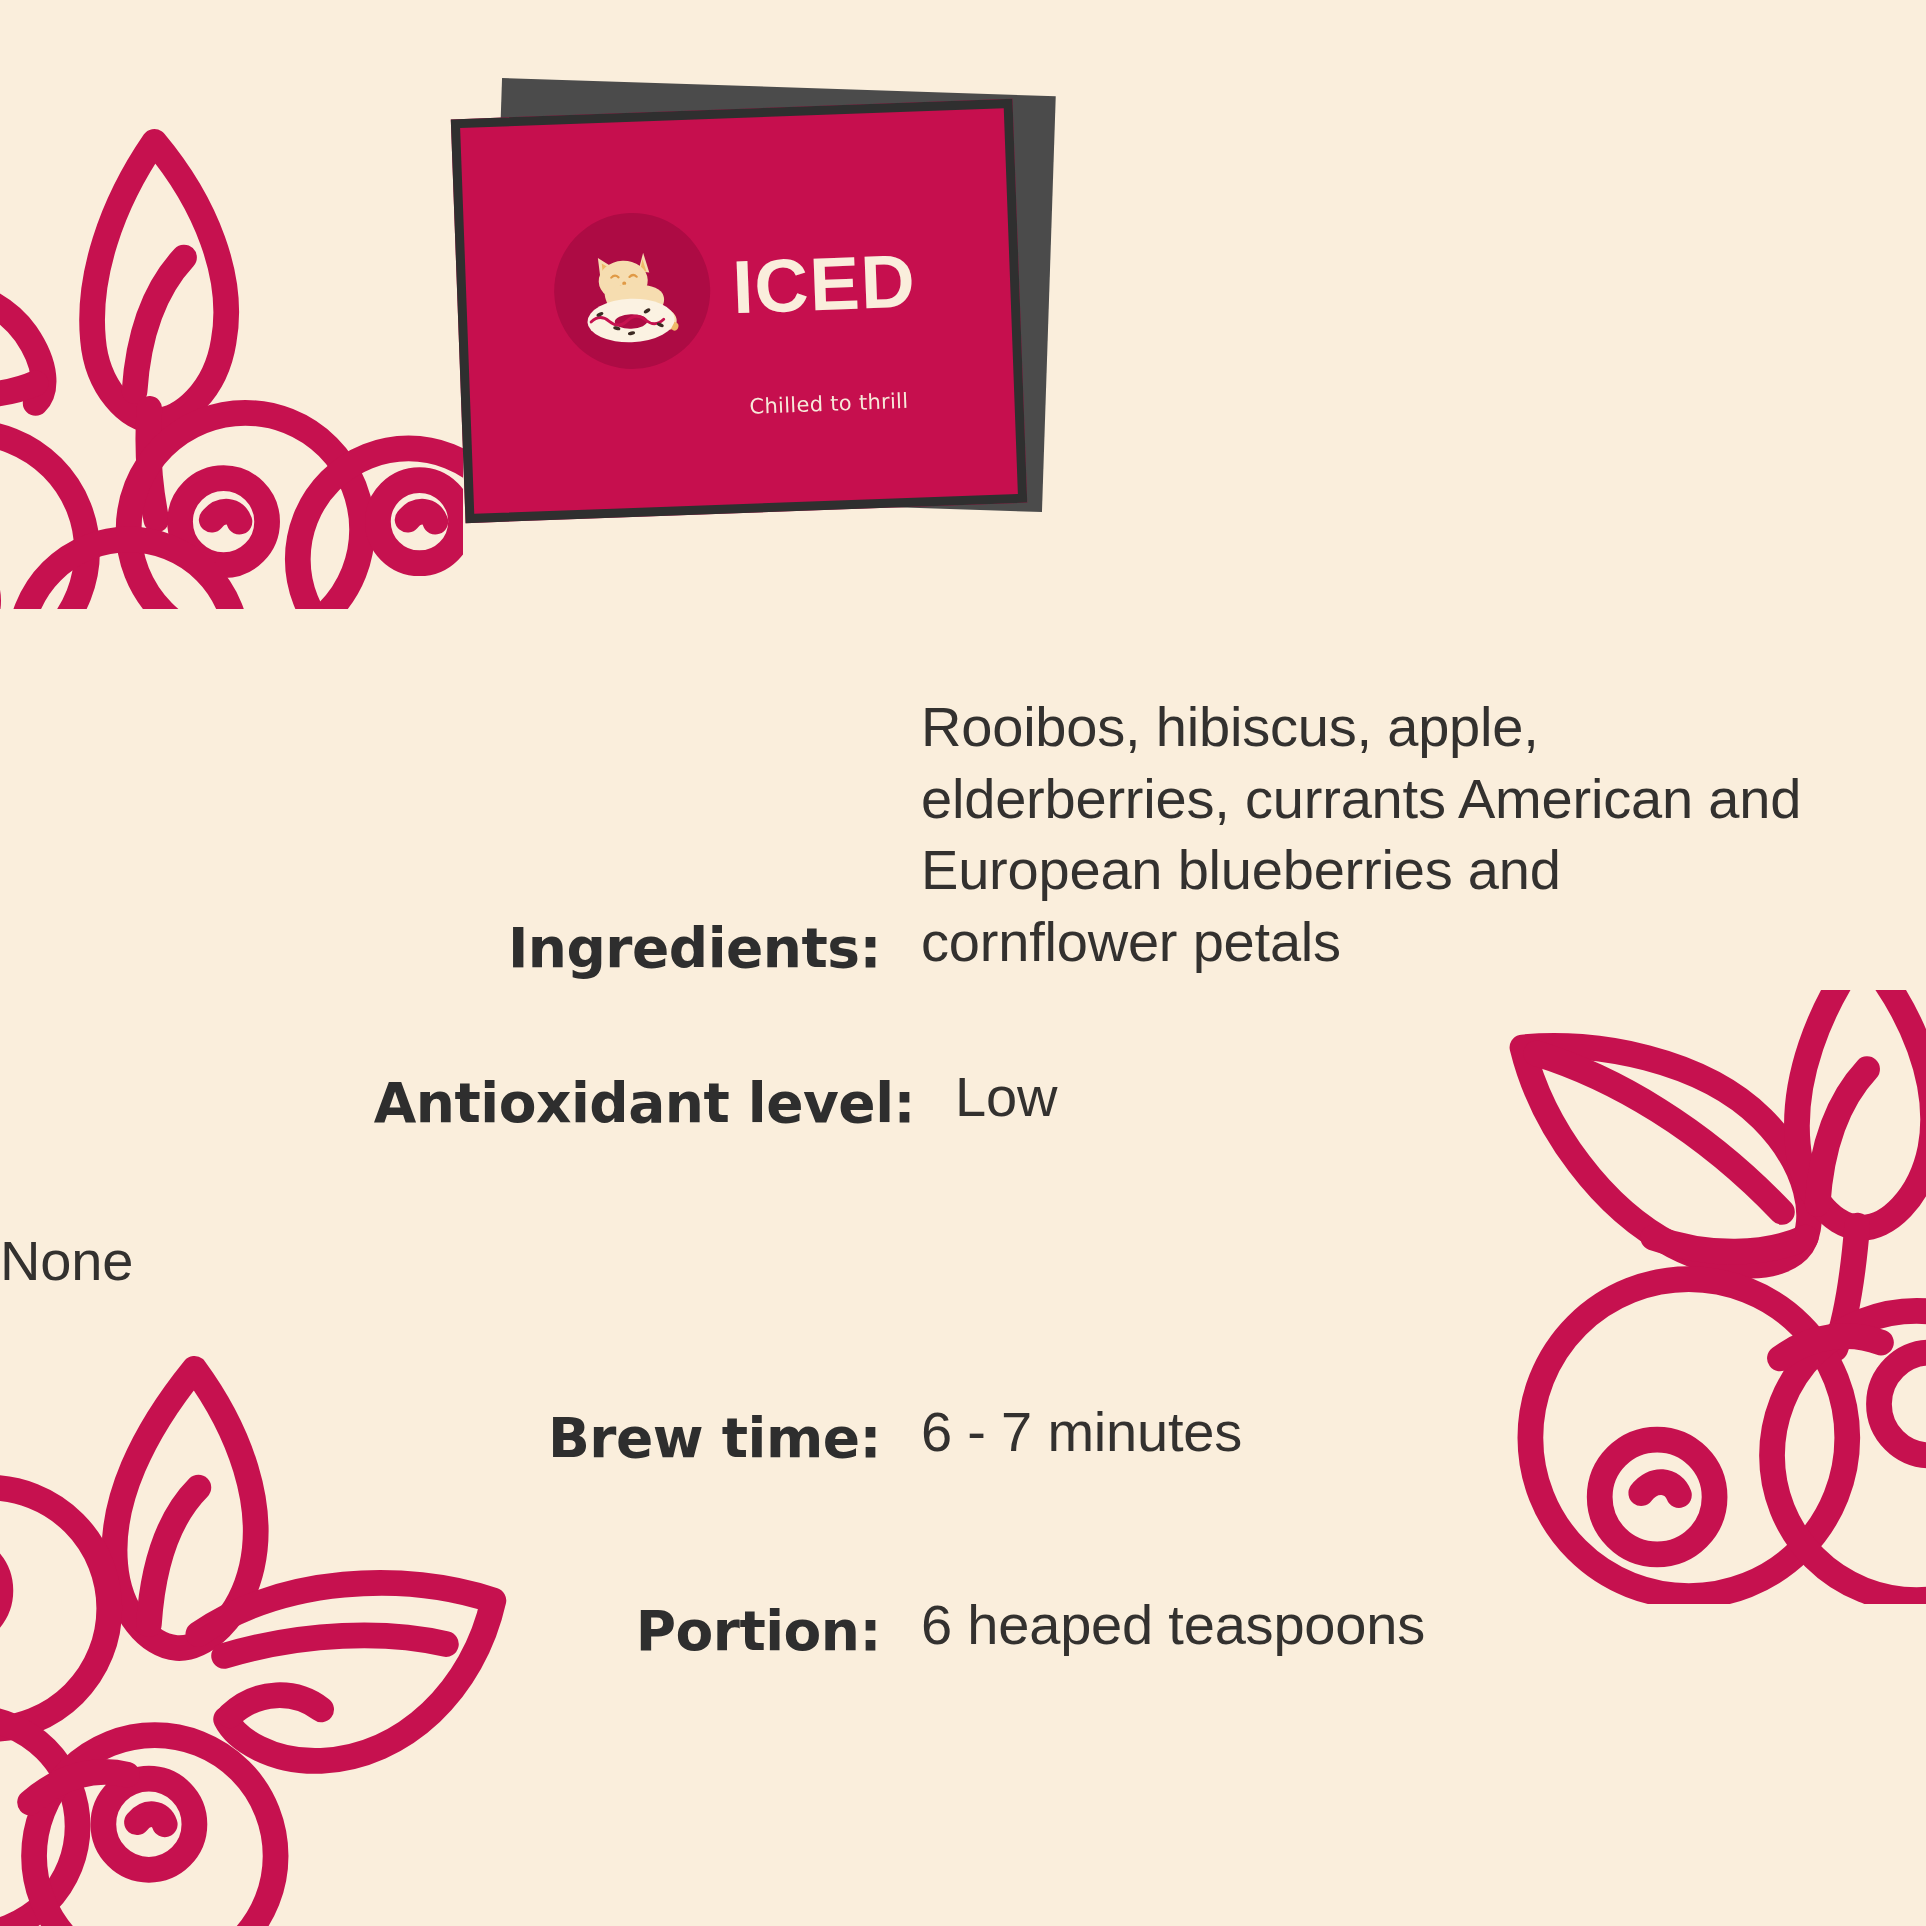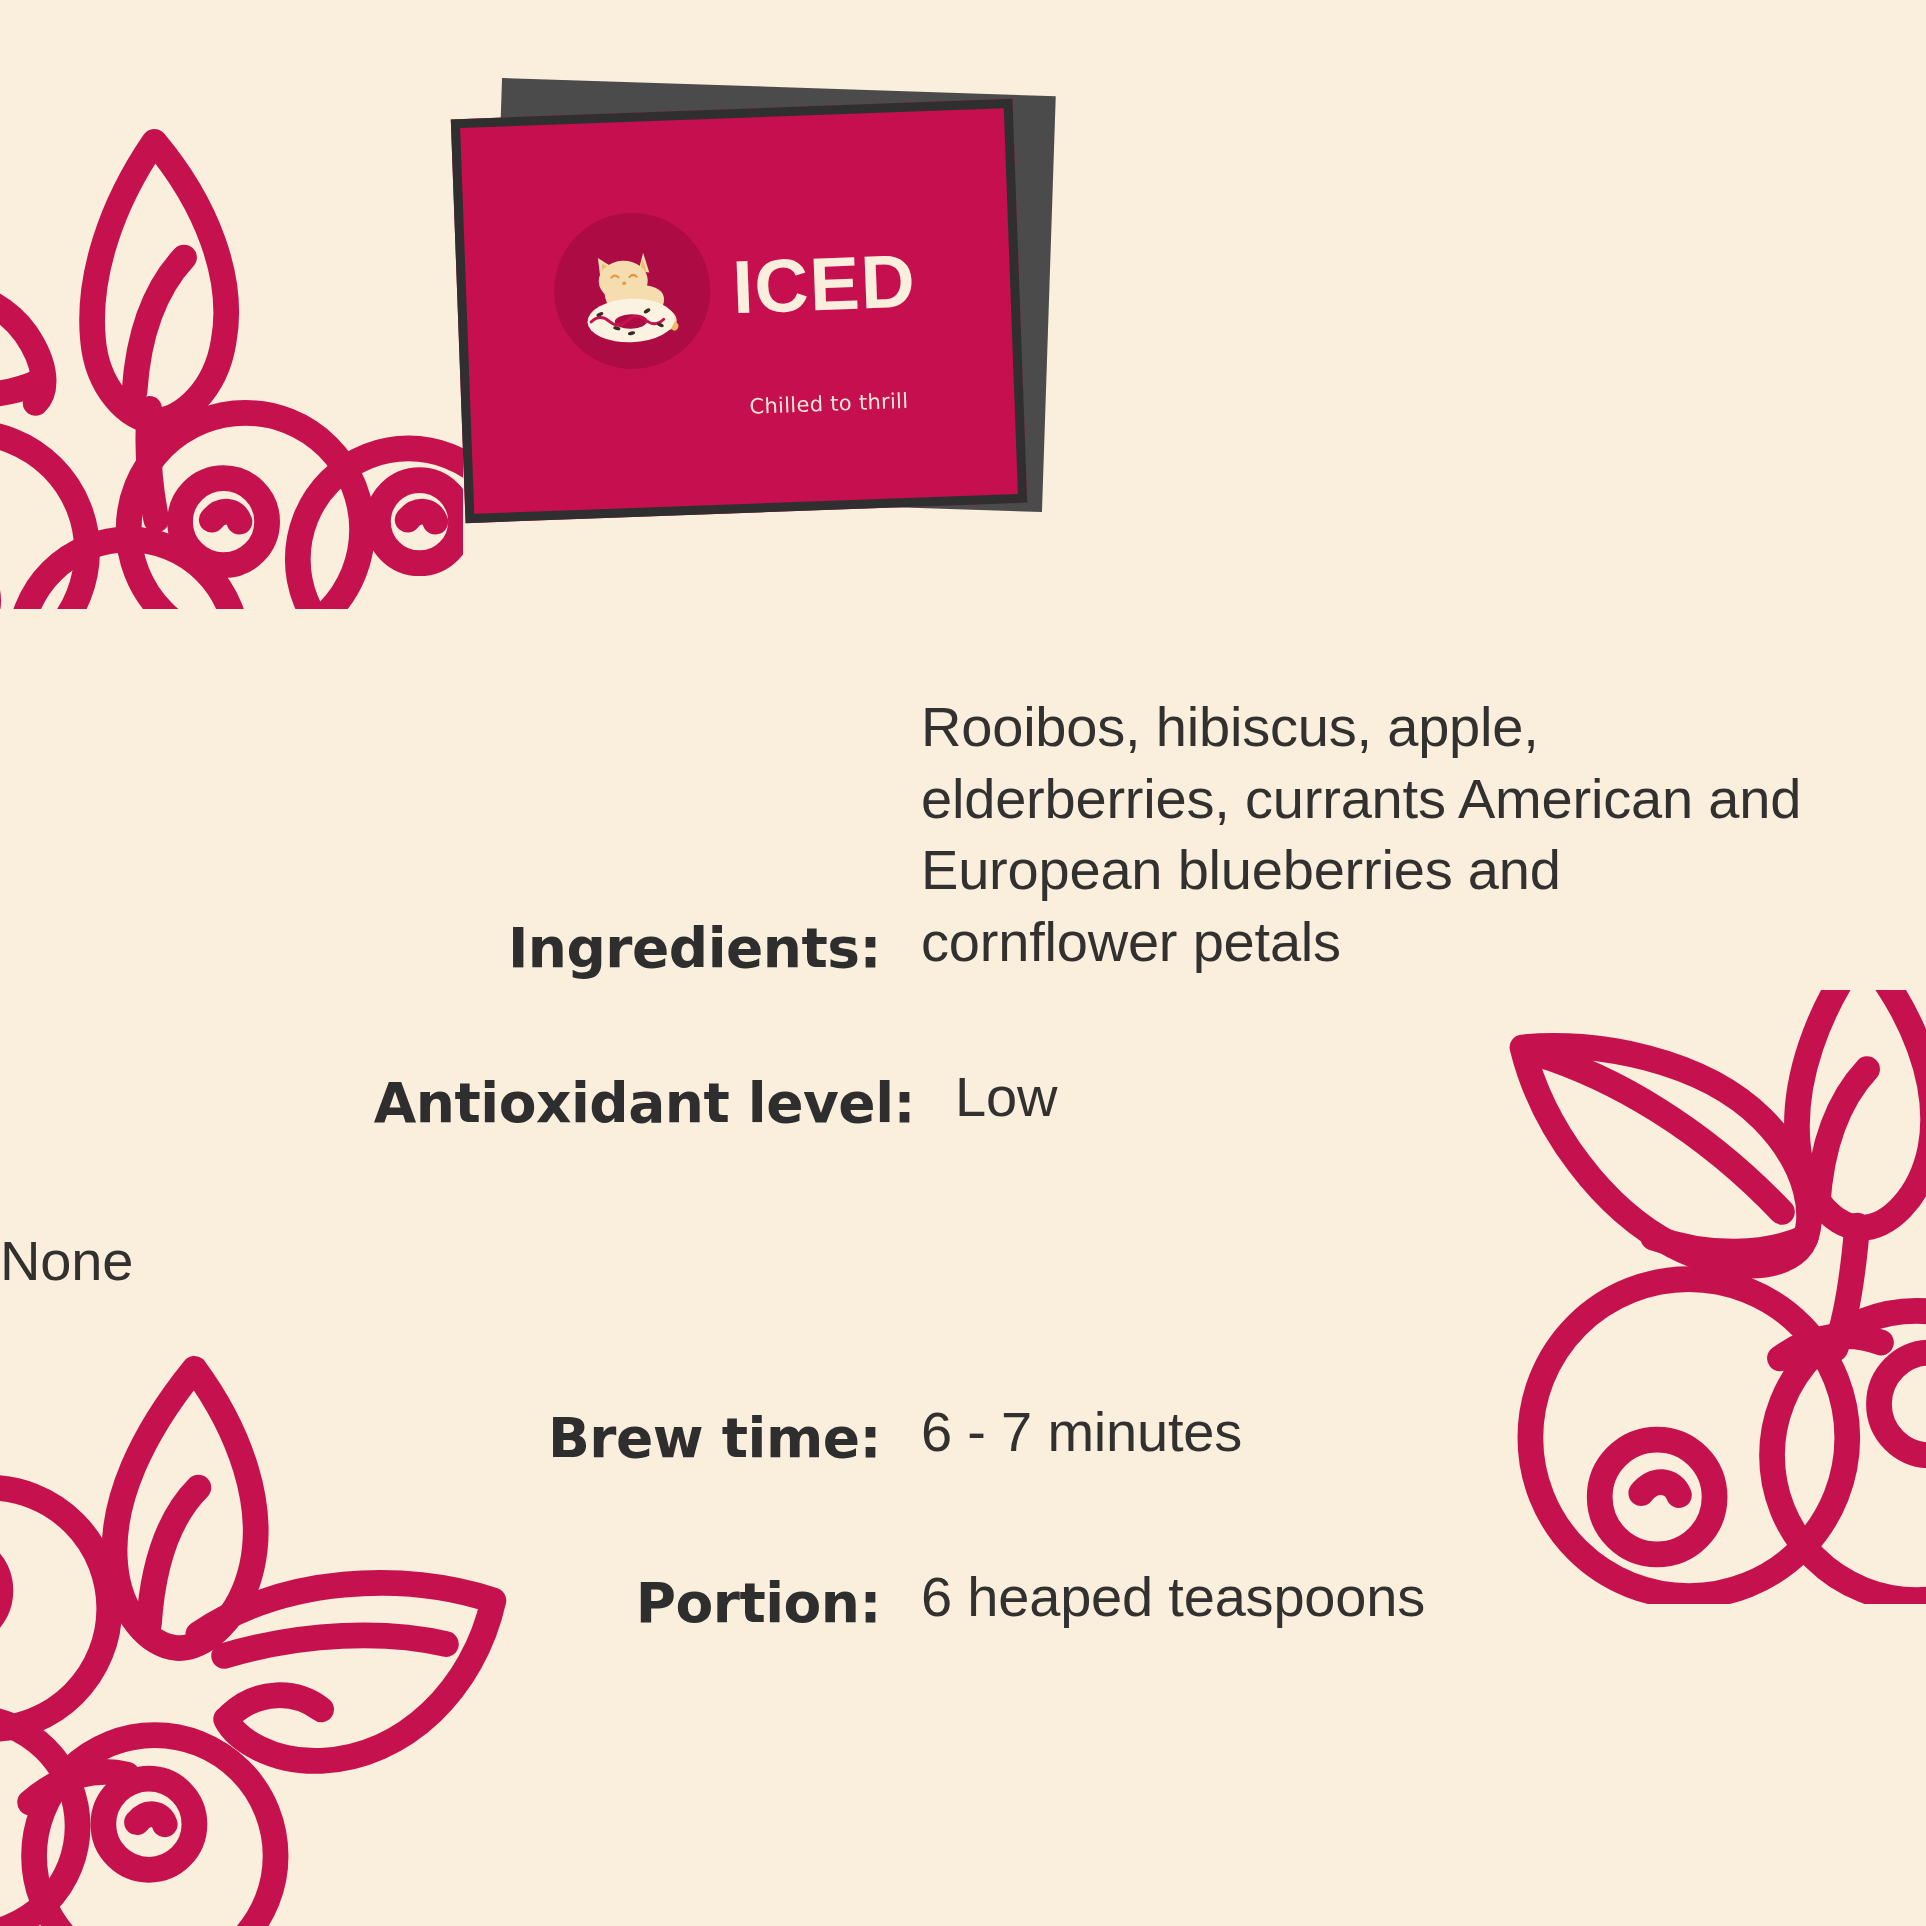--- a/index.html
+++ b/index.html
@@ -138,21 +138,21 @@
     font-size: 56px;
     color: #33312f;
     line-height: 1.28;
     padding-top: 8px;
     letter-spacing: -0.2px;
   }
   .row-ingredients { margin-bottom: 75px; }
   .row-ingredients .spec-label { padding-top: 2px; }
   .row-antioxidant { margin-bottom: 85px; padding-left: 34px; }
   .row-caffeine { margin-bottom: 91px; }
-  .row-brew { margin-bottom: 85px; }
+  .row-brew { margin-bottom: 113px; }
   .row-portion { margin-bottom: 11px; }
 </style>
 </head>
 <body>
 
 <div class="stage">
 
   <div class="deco deco-tl">
     <svg viewBox="0 0 560 520" width="554" height="515" aria-hidden="true">
       <g fill="none" stroke="#c6114f" stroke-width="26" stroke-linecap="round" stroke-linejoin="round">

